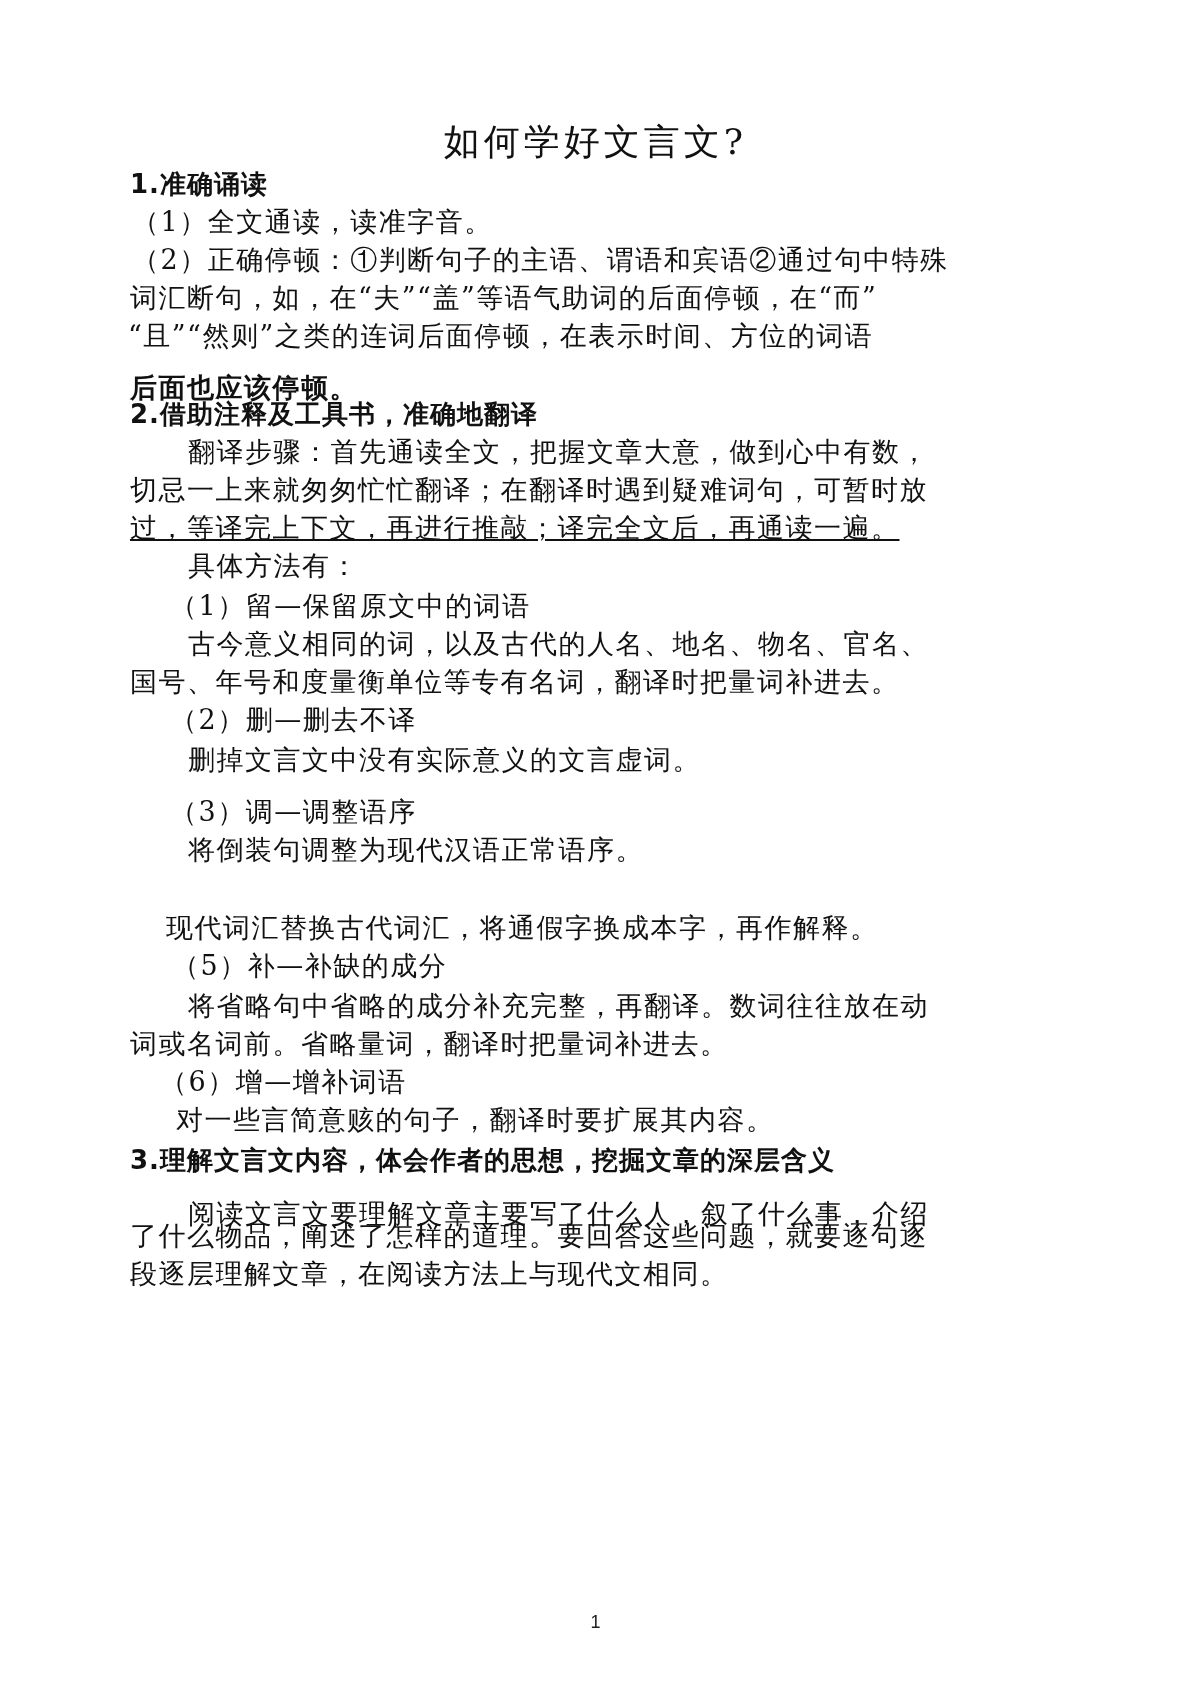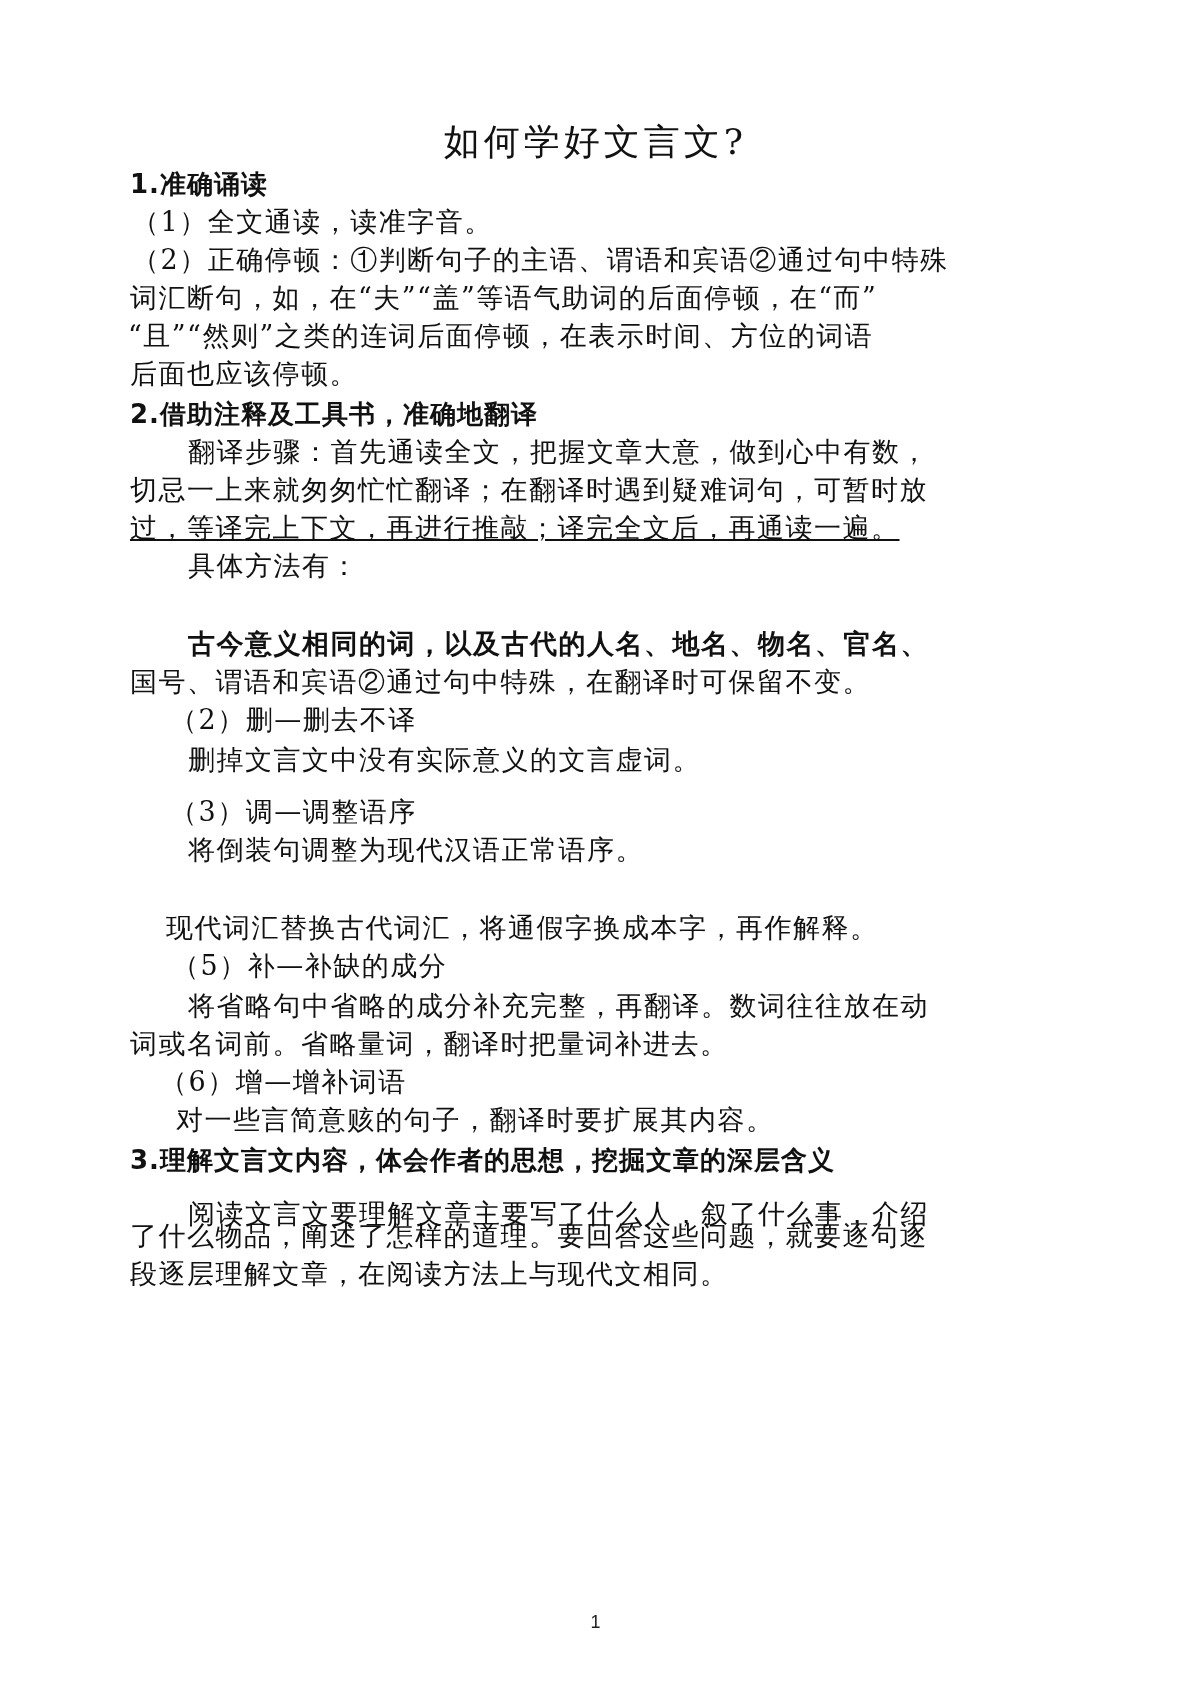--- a/index.html
+++ b/index.html
@@ -64,29 +64,30 @@
 
 <div class="page">
 
   <h1 class="title">如何学好文言文?</h1>
 
   <div class="line heading" style="top:164px; left:130px;">1.准确诵读</div>
   <div class="line" style="top:202px; left:132px;">（1）全文通读，读准字音。</div>
   <div class="line" style="top:240px; left:132px;">（2）正确停顿：①判断句子的主语、谓语和宾语②通过句中特殊</div>
   <div class="line" style="top:316px; left:128px;">“且”“然则”之类的连词后面停顿，在表示时间、方位的词语</div>
   <div class="line" style="top:278px; left:130px;">词汇断句，如，在“夫”“盖”等语气助词的后面停顿，在“而”</div>
-  <div class="line" style="top:354px; left:130px;">后面也应该停顿。</div>
+  <div class="line" style="top:368px; left:130px;font-weight:bold;">后面也应该停顿。</div>
 
   <div class="line heading" style="top:394px; left:130px;">2.借助注释及工具书，准确地翻译</div>
   <div class="line" style="top:432px; left:188px;">翻译步骤：首先通读全文，把握文章大意，做到心中有数，</div>
   <div class="line" style="top:470px; left:130px;">切忌一上来就匆匆忙忙翻译；在翻译时遇到疑难词句，可暂时放</div>
   <div class="line" style="top:508px; left:130px;text-decoration:underline;">过，等译完上下文，再进行推敲；译完全文后，再通读一遍。</div>
   <div class="line" style="top:546px; left:188px;">具体方法有：</div>
-  <div class="line" style="top:624px; left:188px;font-weight:bold;">古今意义相同的词，以及古代的人名、地名、物名、官名、</div>
-  <div class="line" style="top:662px; left:130px;">国号、谓语和宾语②通过句中特殊，在翻译时可保留不变。</div>
+  <div class="line" style="top:586px; left:170px;">（1）留—保留原文中的词语</div>
+  <div class="line" style="top:624px; left:188px;">古今意义相同的词，以及古代的人名、地名、物名、官名、</div>
+  <div class="line" style="top:662px; left:130px;">国号、年号和度量衡单位等专有名词，翻译时把量词补进去。</div>
   <div class="line" style="top:700px; left:170px;">（2）删—删去不译</div>
   <div class="line" style="top:740px; left:188px;">删掉文言文中没有实际意义的文言虚词。</div>
   <div class="line" style="top:792px; left:170px;">（3）调—调整语序</div>
   <div class="line" style="top:830px; left:188px;">将倒装句调整为现代汉语正常语序。</div>
   <div class="line" style="top:908px; left:166px;">现代词汇替换古代词汇，将通假字换成本字，再作解释。</div>
   <div class="line" style="top:946px; left:172px;">（5）补—补缺的成分</div>
   <div class="line" style="top:986px; left:188px;">将省略句中省略的成分补充完整，再翻译。数词往往放在动</div>
   <div class="line" style="top:1024px; left:130px;">词或名词前。省略量词，翻译时把量词补进去。</div>
   <div class="line" style="top:1062px; left:160px;">（6）增—增补词语</div>
   <div class="line" style="top:1100px; left:176px;">对一些言简意赅的句子，翻译时要扩展其内容。</div>

